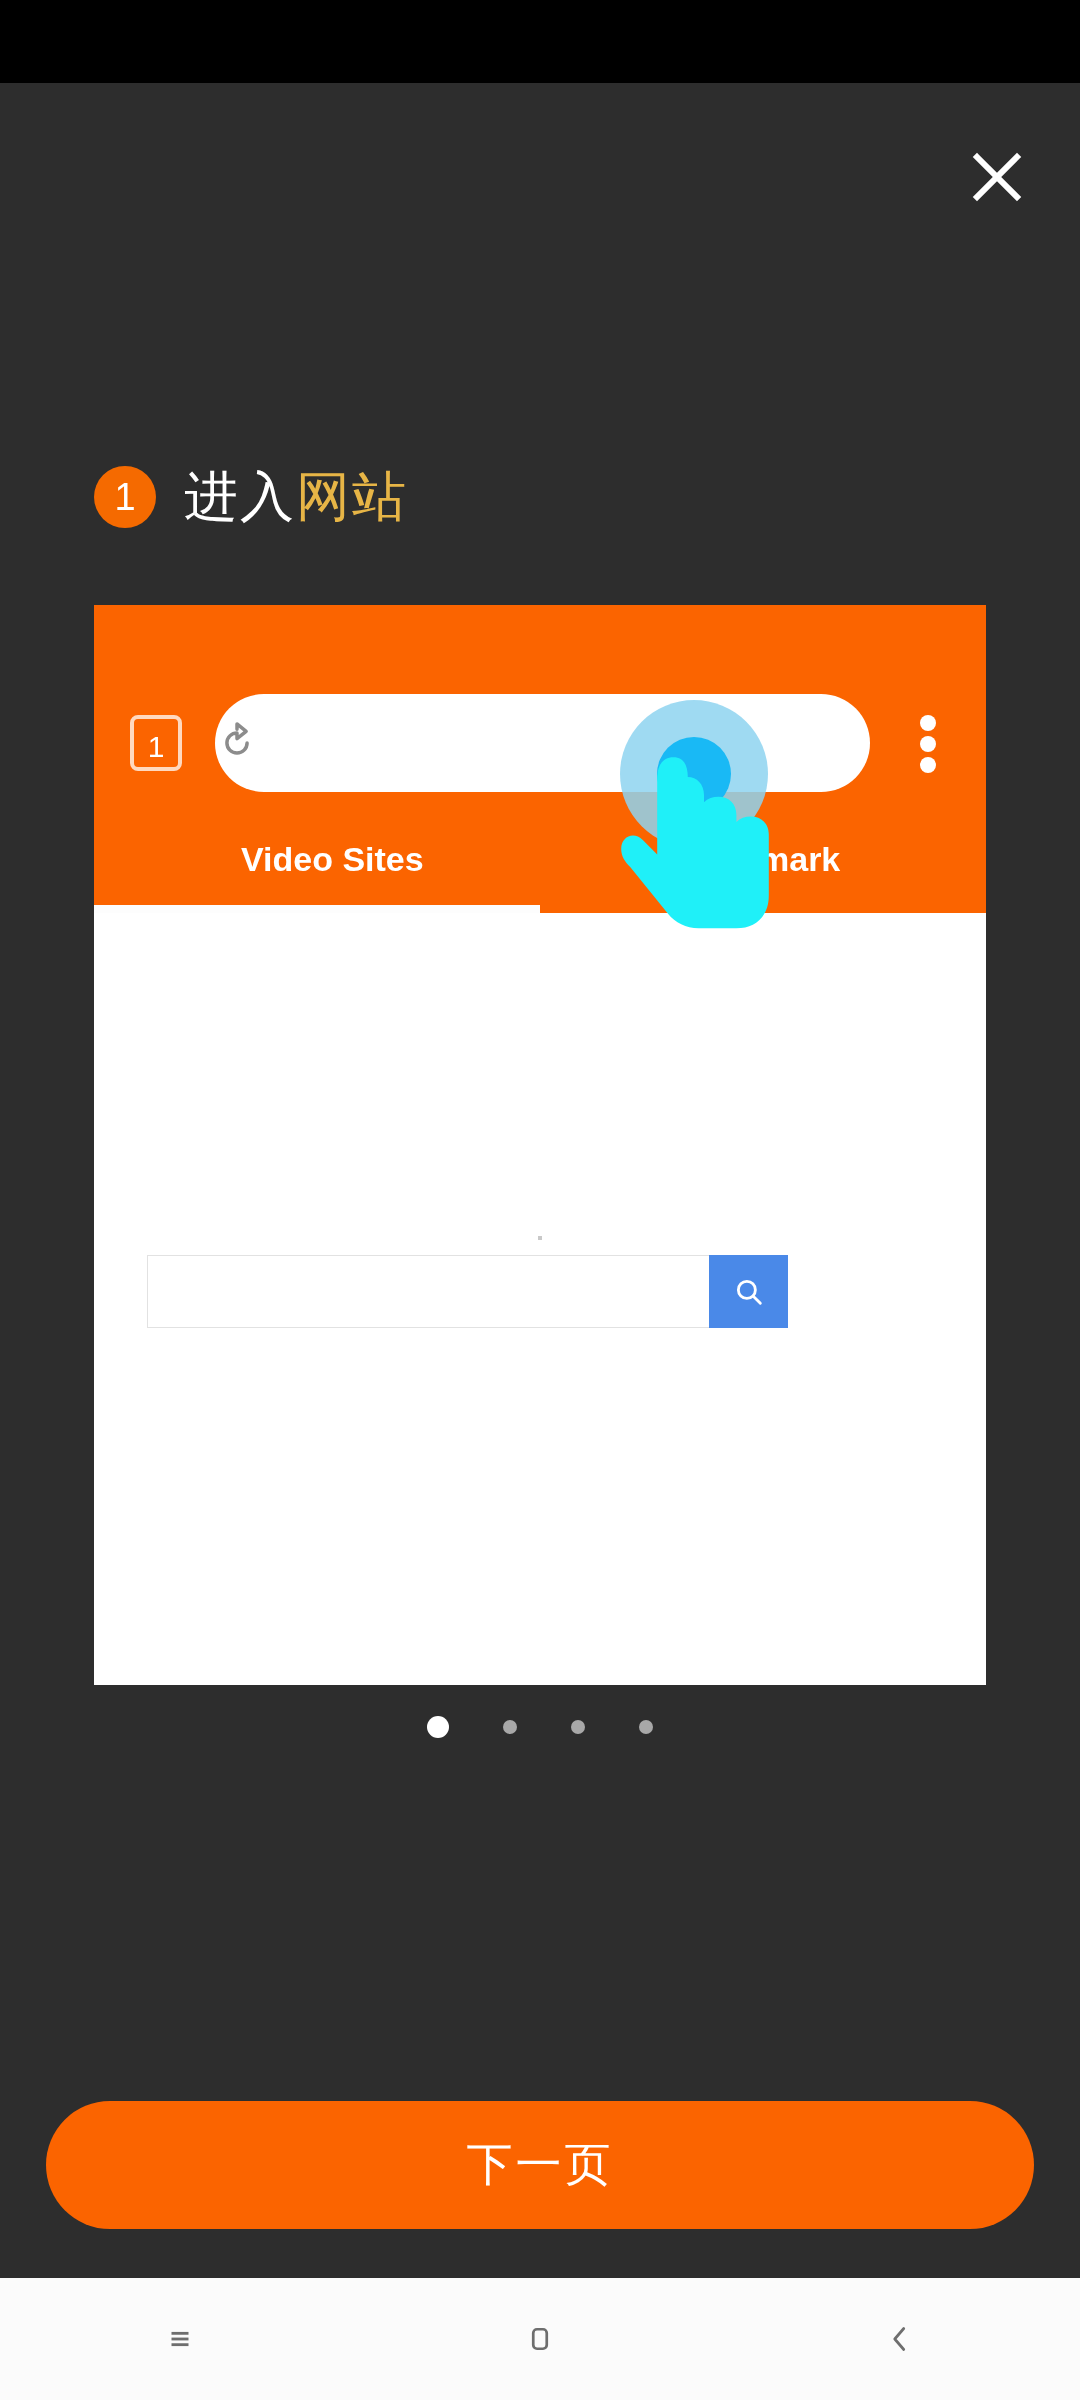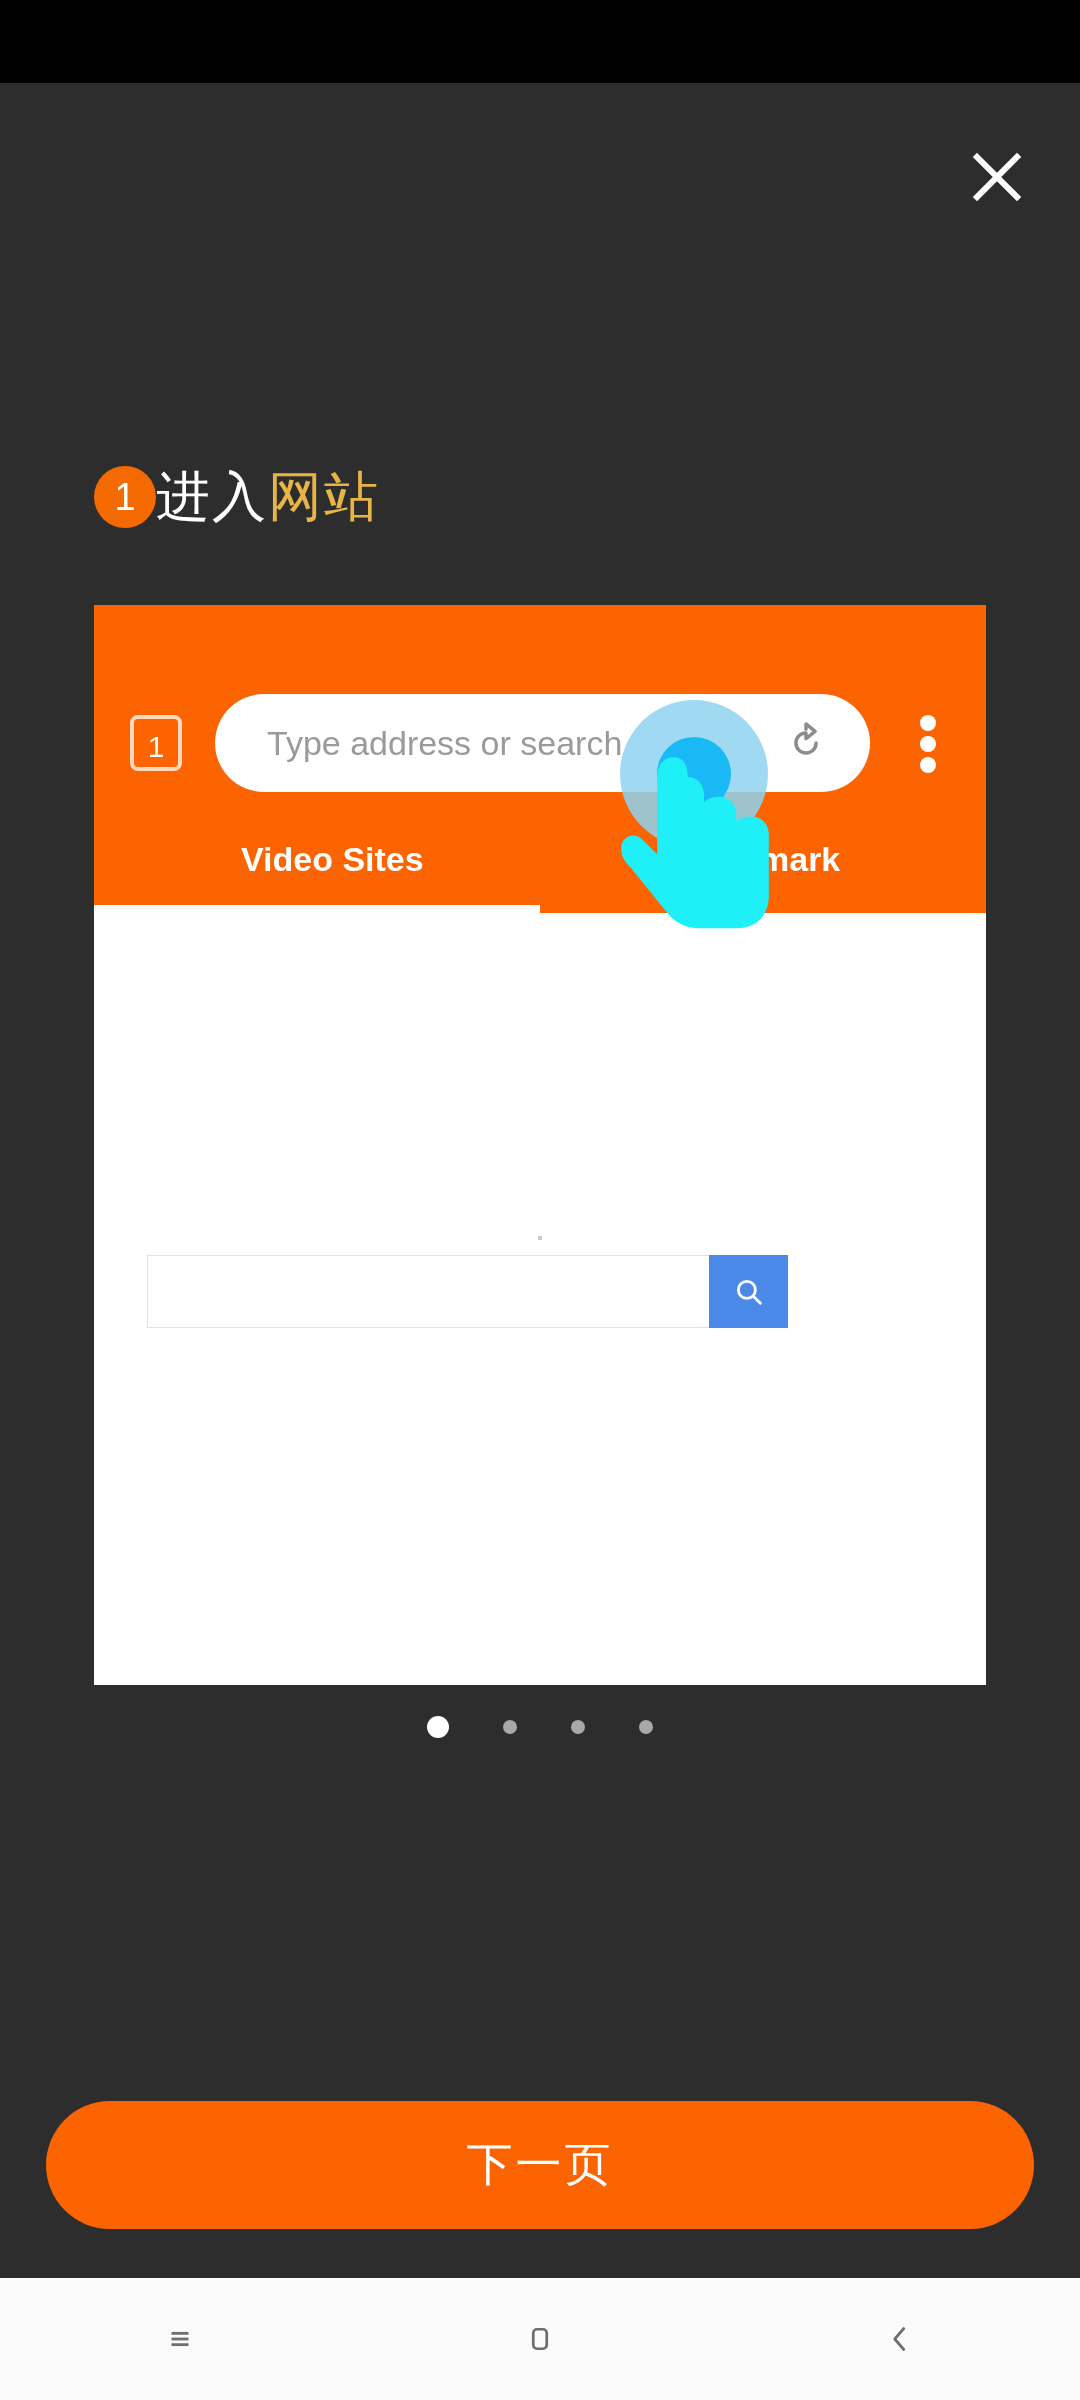--- a/index.html
+++ b/index.html
@@ -62,20 +62,21 @@
     border-radius: 50%;
     background: #f56a00;
     color: #ffffff;
     font-size: 38px;
     line-height: 62px;
     text-align: center;
     font-weight: 400;
     flex: 0 0 auto;
   }
   .step-title {
+    margin-left: 28px;
     font-size: 54px;
     letter-spacing: 2px;
     color: #ffffff;
     white-space: nowrap;
   }
   .step-title .accent { color: #e7b546; }
 
   
   .mock {
     position: absolute;
@@ -309,21 +310,20 @@
   </div>
 
   <div class="mock">
     <div class="mock-header"></div>
     <div class="tab-indicator"></div>
   </div>
 
   <div class="tab-chip">1</div>
 
   <div class="addr-bar">
-    <div class="addr-placeholder">Type address or search</div>
     <svg class="addr-refresh" viewBox="0 0 24 24" aria-hidden="true">
       <path d="M12 4.5 V1.6 l5 4 -5 4 V6.5 a5.5 5.5 0 1 0 5.5 5.5" fill="none" stroke="#8c8c8c" stroke-width="1.9" stroke-linecap="round" stroke-linejoin="round"></path>
     </svg>
   </div>
 
   <div class="menu-dots">
     <i></i>
     <i></i>
     <i></i>
   </div>

